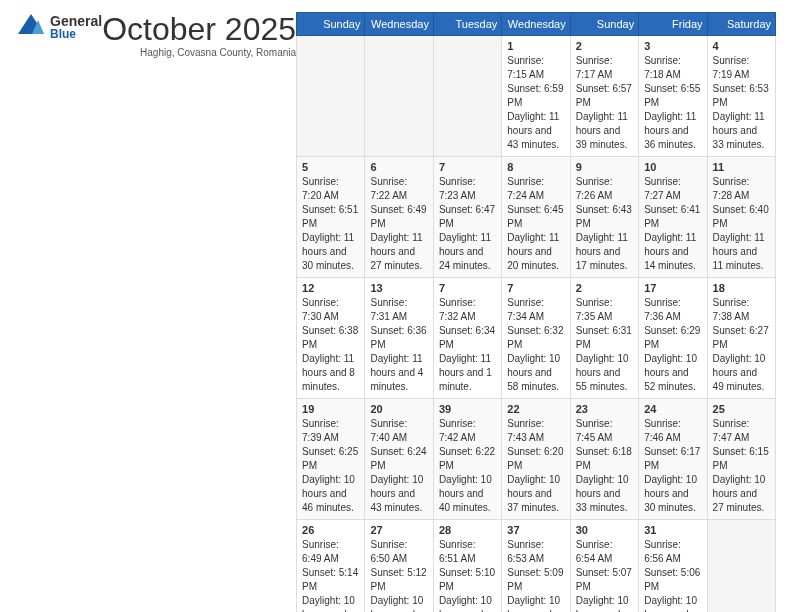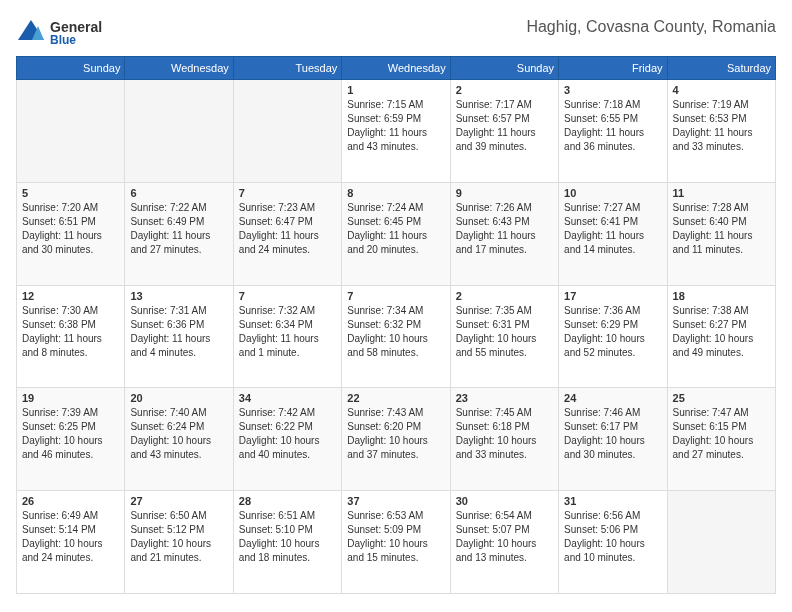--- a/index.html
+++ b/index.html
@@ -6,23 +6,23 @@
     body {
       width: 792px;
       height: 612px;
       font-family: Arial, sans-serif;
       background: #fff;
       overflow: hidden;
     }
     .page {
       width: 792px;
       height: 612px;
-      padding: 18px 16px;
-      display: flex;
-      flex-direction: column;
+      padding: 12px 16px;
+      display: flex;
+      flex-direction: row;
     }
     .header {
       display: flex;
       justify-content: space-between;
       align-items: flex-start;
       margin-bottom: 8px;
     }
     .logo {
       display: flex;
       align-items: center;
@@ -50,21 +50,21 @@
     .title-area {
       text-align: right;
     }
     .month-title {
       font-size: 32px;
       font-weight: 300;
       color: #333;
       line-height: 1.1;
     }
     .location-title {
-      font-size: 16px;
+      font-size: 10px;
       color: #555;
     }
     .calendar {
       flex: 1;
       border: 1px solid #ccc;
       border-collapse: collapse;
       width: 100%;
       table-layout: fixed;
     }
     .calendar thead tr th {
@@ -112,20 +112,21 @@
       <svg class="logo-icon" viewBox="0 0 30 30" xmlns="http://www.w3.org/2000/svg">
         <polygon points="15,2 28,22 2,22" fill="#1a5dad"></polygon>
         <polygon points="22,8 28,22 16,22" fill="#4a9fd4"></polygon>
       </svg>
       <div class="logo-text">
         <span class="logo-general">General</span>
         <span class="logo-blue">Blue</span>
       </div>
     </div>
     <div class="title-area">
+      <div class="month-title">October 2025</div>
       <div class="location-title">Haghig, Covasna County, Romania</div>
     </div>
   </div>
 
   <table class="calendar">
     <thead>
       <tr>
         <th>Sunday</th>
         <th>Wednesday</th>
         <th>Tuesday</th>
@@ -220,21 +221,21 @@
         <tr>
           <td>
             <span class="day-number">19</span>
             <div class="day-info">Sunrise: 7:39 AM<br>Sunset: 6:25 PM<br>Daylight: 10 hours and 46 minutes.</div>
           </td>
           <td>
             <span class="day-number">20</span>
             <div class="day-info">Sunrise: 7:40 AM<br>Sunset: 6:24 PM<br>Daylight: 10 hours and 43 minutes.</div>
           </td>
           <td>
-            <span class="day-number">34</span>
+            <span class="day-number">39</span>
             <div class="day-info">Sunrise: 7:42 AM<br>Sunset: 6:22 PM<br>Daylight: 10 hours and 40 minutes.</div>
           </td>
           <td>
             <span class="day-number">22</span>
             <div class="day-info">Sunrise: 7:43 AM<br>Sunset: 6:20 PM<br>Daylight: 10 hours and 37 minutes.</div>
           </td>
           <td>
             <span class="day-number">23</span>
             <div class="day-info">Sunrise: 7:45 AM<br>Sunset: 6:18 PM<br>Daylight: 10 hours and 33 minutes.</div>
           </td>

